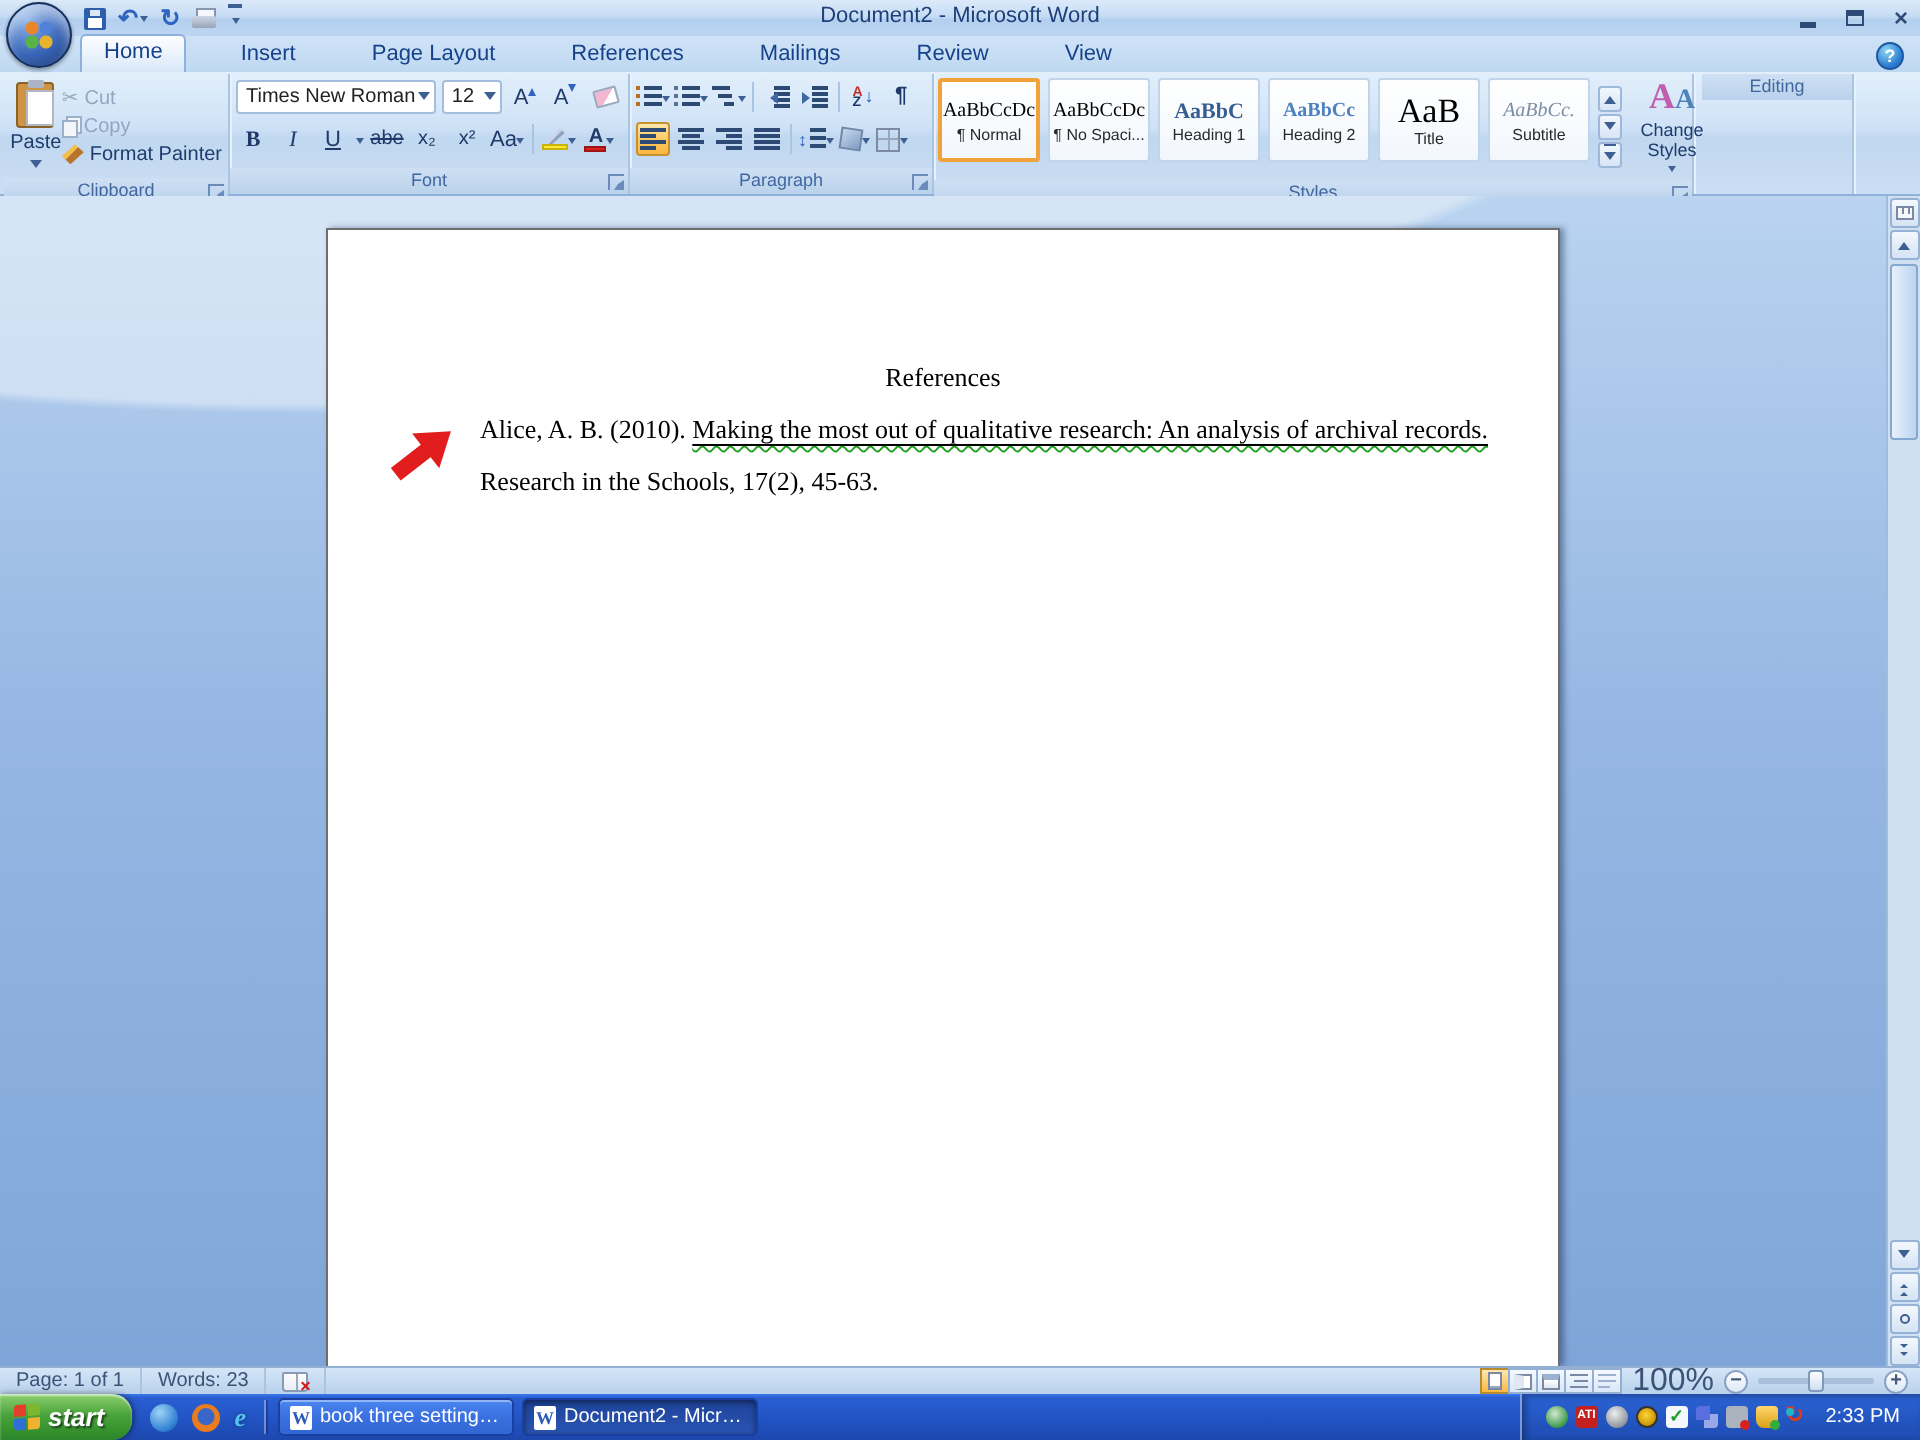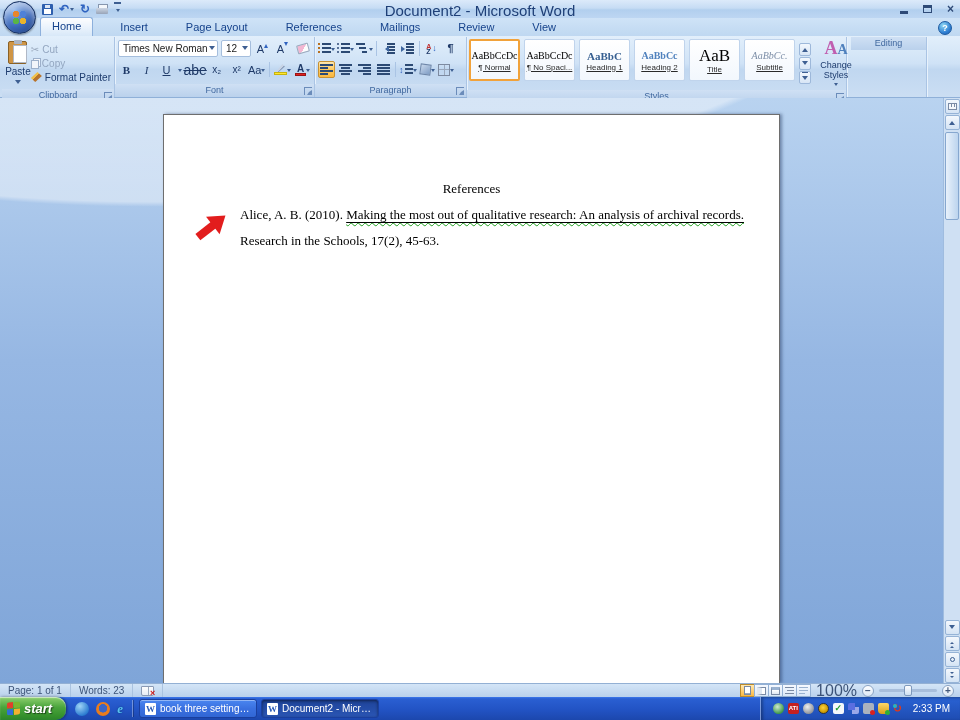--- a/index.html
+++ b/index.html
@@ -4,21 +4,21 @@
 <style>
   * { margin:0; padding:0; box-sizing:border-box; }
   html,body { width:960px; height:720px; }
   body { font-family:"Liberation Sans",sans-serif; background:#9db9dd; }
   #screen { position:relative; width:960px; height:720px; overflow:hidden; }
 
   
   .titlebar { position:absolute; top:0; left:0; right:0; height:18px;
     background:linear-gradient(#dceafa,#c6dcf4 45%,#b2cfee 55%,#bdd6f2); }
   .title-text { position:absolute; left:0; right:0; top:2px; text-align:center;
-    font-size:15px; color:#1e3f77; }
+    font-size:11px; color:#1e3f77; }
   .office-btn { position:absolute; left:3px; top:1px; width:33px; height:33px; border-radius:50%;
     background:radial-gradient(circle at 32% 26%,#8db4ea,#3a66b8 55%,#1c3a74);
     border:1px solid #16305e; box-shadow:inset 0 5px 6px rgba(255,255,255,.55),0 1px 2px rgba(0,0,0,.4);
     z-index:40; display:flex; align-items:center; justify-content:center; }
   .office-logo { width:15px; height:15px; background:
     radial-gradient(circle at 4px 4px,#e8862c 0 3px,transparent 3.5px),
     radial-gradient(circle at 11px 4px,#4f81d8 0 3px,transparent 3.5px),
     radial-gradient(circle at 4px 11px,#58b447 0 3px,transparent 3.5px),
     radial-gradient(circle at 11px 11px,#e8b32c 0 3px,transparent 3.5px); }
   .qat { position:absolute; left:42px; top:2px; height:14px; display:flex; align-items:center; gap:6px; }
@@ -86,21 +86,21 @@
   .rb { min-width:17px; height:17px; display:flex; align-items:center; justify-content:center;
     font-size:11px; color:#1f3a68; border-radius:2px; position:relative; }
   .rb .glyph { line-height:12px; }
   .grow-a::after,.shrink-a::after { content:""; width:0; height:0; border:2.5px solid transparent; position:relative; top:-4px; }
   .grow-a::after { border-bottom:4px solid #2f63c0; }
   .shrink-a::after { border-top:4px solid #2f63c0; }
   .ic-eraser { width:12px; height:9px; background:linear-gradient(135deg,#f3b7d2 55%,#fdfdfd 56%); border:1px solid #9aa9bd; transform:rotate(-15deg); border-radius:1px; }
   .b-bold { font-weight:bold; font-family:"Liberation Serif",serif; }
   .b-italic { font-style:italic; font-family:"Liberation Serif",serif; }
   .b-under { text-decoration:underline; }
-  .b-strike { text-decoration:line-through; font-size:14px; }
+  .b-strike { text-decoration:line-through; font-size:10px; }
   .b-subsup { font-size:10px; }
   .ic-highlight { display:flex; flex-direction:column; align-items:center; }
   .ic-highlight .pen { width:9px; height:8px; background:linear-gradient(135deg,#c8d4e6 55%,#8fa2be 56%); clip-path:polygon(0 100%,70% 0,100% 30%,30% 100%); }
   .ic-highlight .swatch { width:13px; height:3px; background:#ffe534; border:1px solid #c9b50a; }
   .ic-fontcolor { display:flex; flex-direction:column; align-items:center; font-size:10px; font-weight:bold; color:#1f3a68; line-height:9px; }
   .ic-fontcolor .swatch { width:11px; height:3px; background:#e02020; border:1px solid #9c1414; }
   .vsep { width:1px; height:15px; background:#aac4e4; margin:0 1px; }
 
   .g-para { width:152px; }
   .para-row { display:flex; align-items:center; gap:2px; height:19px; margin-bottom:2px; }
@@ -149,21 +149,21 @@
   .styles-body { display:flex; align-items:stretch; gap:4px; padding:2px 2px; }
   .cards { display:flex; gap:4px; }
   .card { width:51px; height:42px; background:linear-gradient(#fff,#f2f7fd); border:1px solid #c0d4ec; border-radius:2px;
     display:flex; flex-direction:column; align-items:center; justify-content:center; overflow:hidden; }
   .card.selected { border:2px solid #f1a23a; }
   .card-sample { font-family:"Liberation Serif",serif; font-size:10px; color:#000; line-height:14px; white-space:nowrap; }
   .card-sample.h1 { font-weight:bold; color:#365f91; font-size:11px; }
   .card-sample.h2 { font-weight:bold; color:#4f81bd; font-size:10px; }
   .card-sample.title { font-size:17px; line-height:18px; }
   .card-sample.subtitle { font-style:italic; color:#7b8da6; }
-  .card-name { font-size:8px; color:#2a2a2a; white-space:nowrap;text-decoration:underline; }
+  .card-name { font-size:8px; color:#2a2a2a; white-space:nowrap; }
   .style-scroll { display:flex; flex-direction:column; justify-content:center; gap:1px; }
   .ss-btn { width:12px; height:13px; background:linear-gradient(#f2f7fd,#d7e5f5); border:1px solid #9db8da; border-radius:2px;
     display:flex; align-items:center; justify-content:center; flex-direction:column; }
   .tri-up { width:0; height:0; border:3px solid transparent; border-bottom:4px solid #3e5f92; margin-bottom:2px; }
   .tri-dn { width:0; height:0; border:3px solid transparent; border-top:4px solid #3e5f92; margin-top:2px; }
   .ss-more .bar { width:6px; height:1px; background:#3e5f92; margin-bottom:1px; }
   .changestyles { width:48px; display:flex; flex-direction:column; align-items:center; justify-content:center; font-size:9px; color:#1e3c6e; text-align:center; }
   .ic-aa { font-family:"Liberation Serif",serif; font-weight:bold; line-height:18px; }
   .ic-aa .a1 { color:#c05fb0; font-size:18px; }
   .ic-aa .a2 { color:#4f81bd; font-size:14px; }

